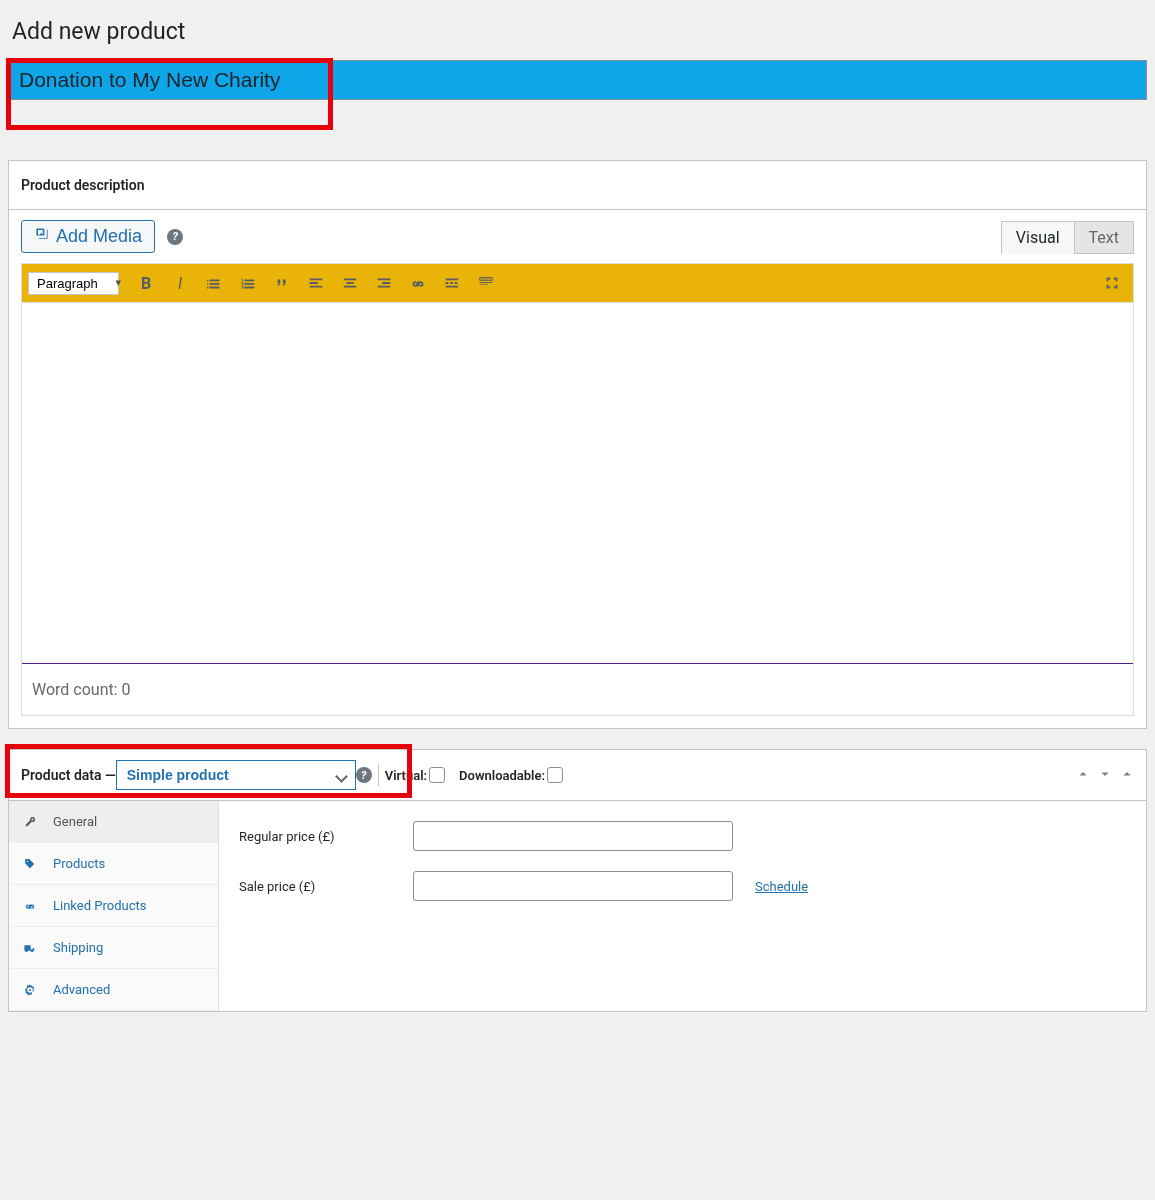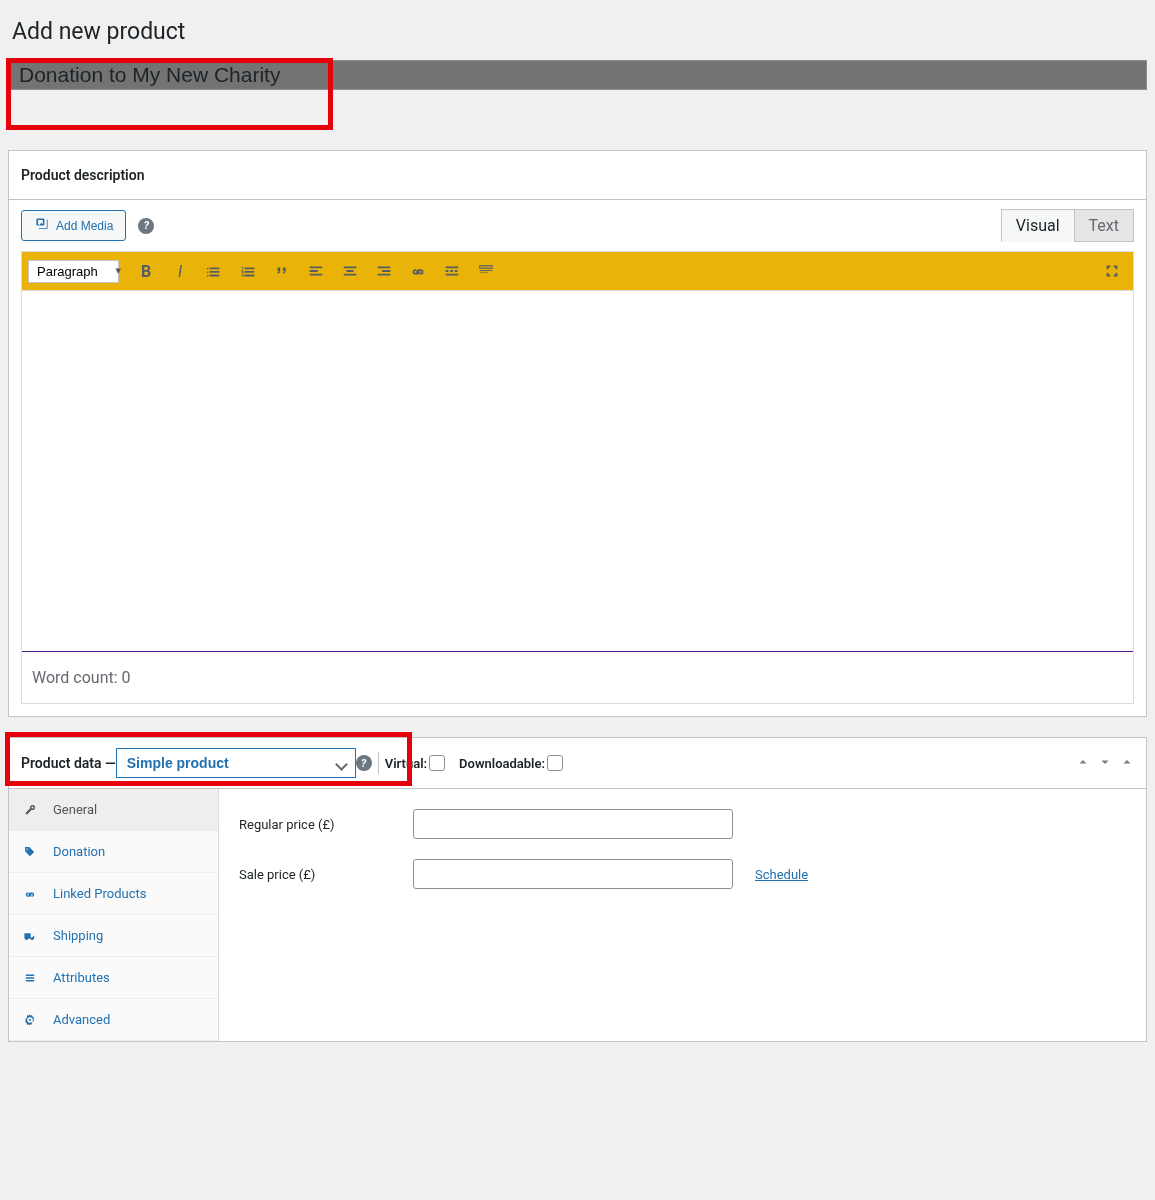--- a/index.html
+++ b/index.html
@@ -1,31 +1,31 @@
 <!DOCTYPE html>
 <html><head>
   <meta charset="utf-8">
   <style>
     * { box-sizing: border-box; margin: 0; padding: 0; }
     body { background: #f0f0f1; font-family: -apple-system, BlinkMacSystemFont, "Segoe UI", Roboto, sans-serif; font-size: 13px; color: #1d2327; padding: 8px; width: 1155px; }
     
     .page-title { font-size: 23px; font-weight: 400; color: #1d2327; margin: 10px 0 15px 0; padding-left: 4px; }
     
     .title-input-wrap { position: relative; margin-bottom: 60px; }
-    .title-input { width: 100%; height: 30px; font-size: 21px; padding: 3px 10px; border: 1px solid #8c8f94; background: #737373; color: #1d2327; outline: none; }
+    .title-input { width: 100%; height: 40px; font-size: 21px; padding: 3px 10px; border: 1px solid #8c8f94; background: #0ea5e9; color: #1d2327; outline: none; }
     
     .highlight-box { border: 5px solid #e6000c; position: absolute; pointer-events: none; }
     .highlight-1 { top: -2px; left: -2px; width: 327px; height: 72px; }
     
     .postbox { background: #fff; border: 1px solid #c3c4c7; margin-bottom: 20px; }
     .postbox-header { border-bottom: 1px solid #c3c4c7; padding: 16px 12px; }
     .postbox-header h2 { font-size: 14px; font-weight: 600; color: #1d2327; }
     
     .media-bar { display: flex; align-items: center; padding: 10px 12px 0 12px; gap: 12px; position: relative; }
-    .add-media-btn { display: inline-flex; align-items: center; gap: 6px; border: 1px solid #2271b1; border-radius: 3px; background: #f6f7f7; color: #2271b1; padding: 5px 12px; font-size: 12px; cursor: pointer; }
+    .add-media-btn { display: inline-flex; align-items: flex-start; gap: 6px; border: 1px solid #2271b1; border-radius: 3px; background: #f6f7f7; color: #2271b1; padding: 5px 12px; font-size: 18px; cursor: pointer; }
     .add-media-btn .icn { color: #2271b1; }
     .help-icon { width: 16px; height: 16px; border-radius: 50%; background: #6c7781; color: #fff; display: inline-flex; align-items: center; justify-content: center; font-size: 11px; font-weight: bold; font-style: italic; cursor: pointer; }
     
     .editor-tabs { position: absolute; right: 12px; bottom: -1px; display: flex; }
     .editor-tab { border: 1px solid #c3c4c7; padding: 6px 14px; background: #e5e5e5; color: #646970; font-size: 16px; cursor: pointer; margin-left: -1px; }
     .editor-tab.active { background: #f6f7f7; border-bottom-color: #f6f7f7; color: #1d2327; }
     
     .tinymce-wrap { margin: 10px 12px 0 12px; border: 1px solid #dcdcde; }
     .tinymce-toolbar { background: #eab308; border-bottom: 1px solid #dcdcde; padding: 4px 6px; display: flex; align-items: center; gap: 4px; }
     .format-select { border: 1px solid #c3c4c7; background: #fff; font-size: 13px; padding: 3px 20px 3px 8px; margin-right: 8px; position: relative; appearance: none; -webkit-appearance: none; }
@@ -217,45 +217,37 @@
             </svg>
         </span>
         <span>General</span>
       </div>
       <div class="pd-tab">
         <span class="tab-icn">
           <svg width="14" height="14" viewBox="0 0 20 20" fill="currentColor">
               <path d="M3 3h6l7 7-6 6-7-7V3zm3 2a1 1 0 100 2 1 1 0 000-2z"></path>
             </svg>
         </span>
-        <span>Donation</span>
+        <span>Products</span>
       </div>
       <div class="pd-tab">
         <span class="tab-icn">
           <svg width="14" height="14" viewBox="0 0 20 20" fill="currentColor">
               <path d="M8 11a3 3 0 013-3h2a3 3 0 010 6h-1v-2h1a1 1 0 000-2h-2a1 1 0 00-1 1v1H8v-1zm-1 3a3 3 0 010-6h1v2H7a1 1 0 000 2h2a1 1 0 001-1v-1h2v1a3 3 0 01-3 3H7z"></path>
             </svg>
         </span>
         <span>Linked Products</span>
       </div>
       <div class="pd-tab">
         <span class="tab-icn">
           <svg width="14" height="14" viewBox="0 0 20 20" fill="currentColor">
               <path d="M2 6h9v6h2l3-3v5h-1a2 2 0 11-4 0H7a2 2 0 11-4 0H2V6z"></path>
             </svg>
         </span>
         <span>Shipping</span>
-      </div>
-      <div class="pd-tab">
-        <span class="tab-icn">
-          <svg width="14" height="14" viewBox="0 0 20 20" fill="currentColor">
-              <path d="M4 5h12v2H4V5zm0 4h12v2H4V9zm0 4h12v2H4v-2z"></path>
-            </svg>
-        </span>
-        <span>Attributes</span>
       </div>
       <div class="pd-tab">
         <span class="tab-icn">
           <svg width="14" height="14" viewBox="0 0 20 20" fill="currentColor">
               <path d="M10 6a4 4 0 100 8 4 4 0 000-8zm0 2.5a1.5 1.5 0 110 3 1.5 1.5 0 010-3zM10 2l1 2 2-1 .5 2.2 2.2.5-1 2 2 1-2 1 1 2-2.2.5L12 17l-2-1-1 2-1-2-2 1-.5-2.3L3.3 14l1-2-2-1 2-1-1-2 2.2-.5L6 3l2 1 1-2z" fill-rule="evenodd" opacity="1"></path>
             </svg>
         </span>
         <span>Advanced</span>
       </div>
     </div>

